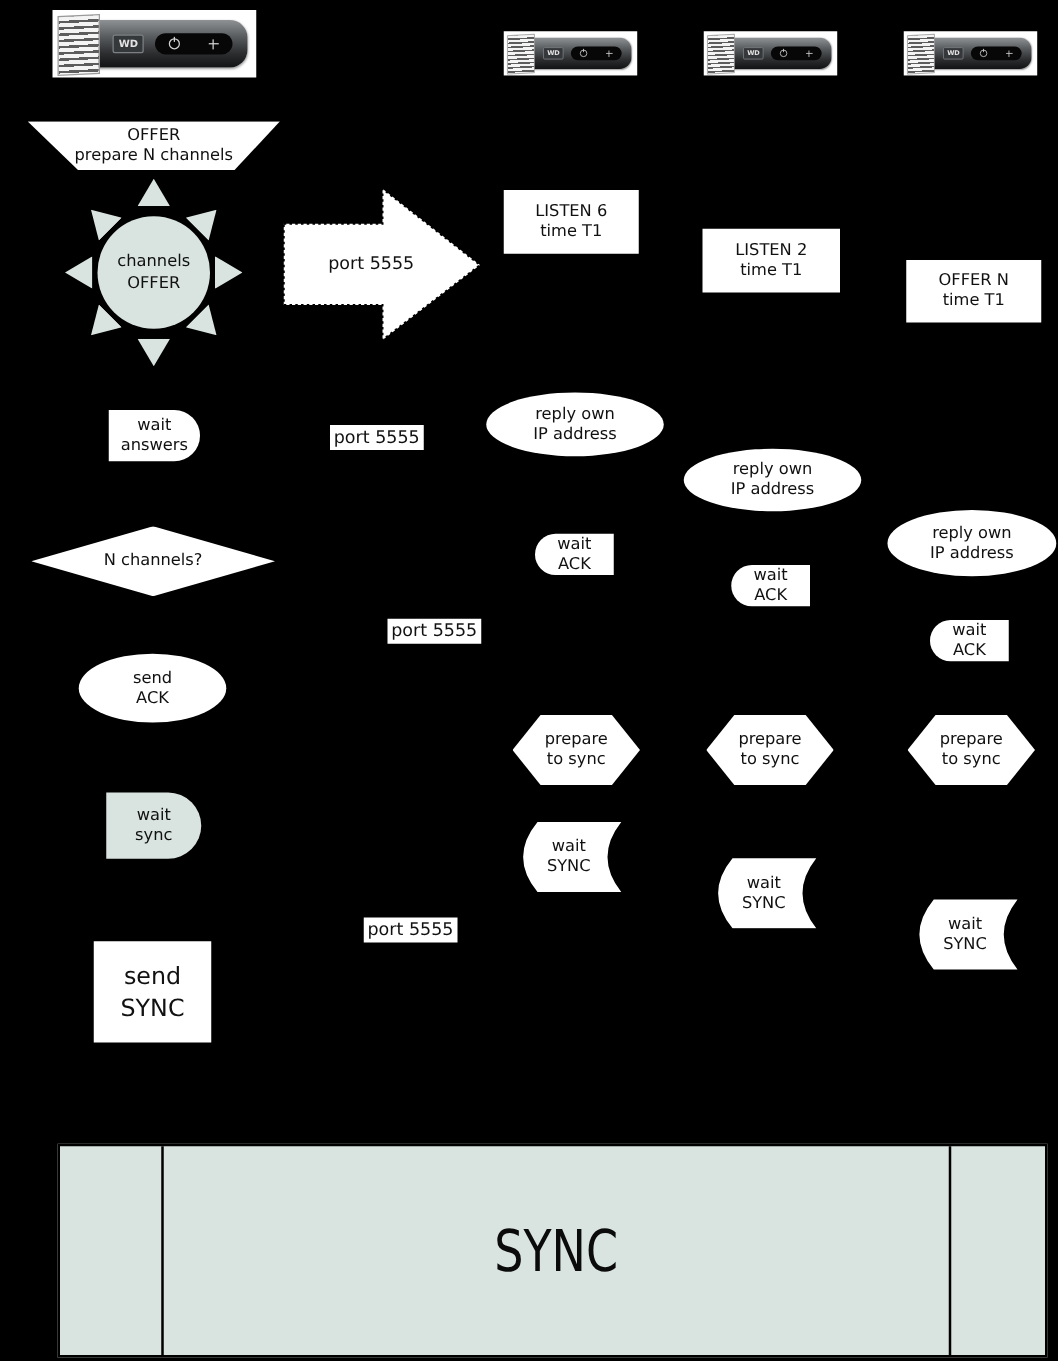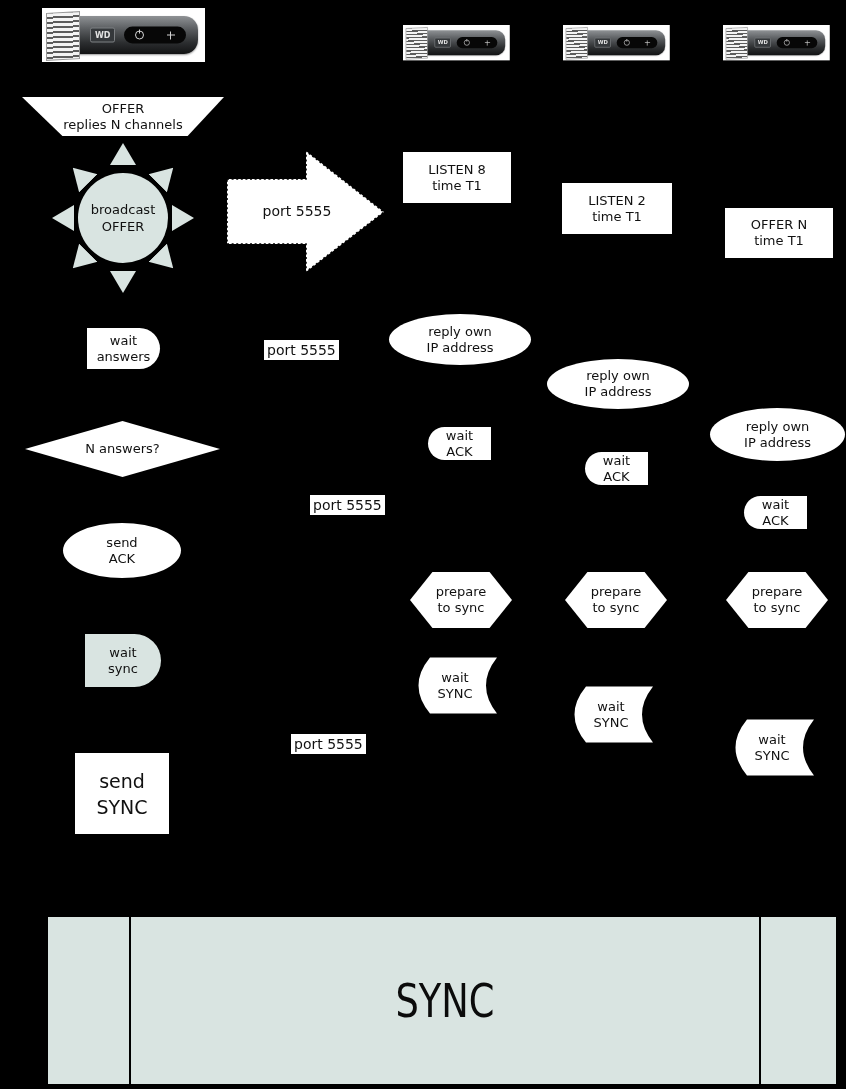--- a/index.html
+++ b/index.html
@@ -117,45 +117,45 @@
       <div class="dev-logo">WD</div>
       <div class="dev-panel">
         <span class="dev-power"></span>
         <span class="dev-nav"></span>
       </div>
     </div>
   </div>
 
   <div class="node trapezoid" style="left:22px;top:97px;width:202px;height:39px">
     <span>OFFER</span>
-    <span>replies N channels</span>
+    <span>prepare N channels</span>
   </div>
 
   <div class="sun" style="left:123px;top:218px">
     <div class="ray"></div>
     <div class="ray"></div>
     <div class="ray"></div>
     <div class="ray"></div>
     <div class="ray"></div>
     <div class="ray"></div>
     <div class="ray"></div>
     <div class="ray"></div>
     <div class="sun-circle">
-      <span>broadcast</span>
+      <span>channels</span>
       <span>OFFER</span>
     </div>
   </div>
 
   <svg class="shape-svg" style="left:226px;top:150px" width="160" height="123" viewBox="0 0 160 123">
     <path d="M1,29 H80 V1 L158,62 L80,122 V94 H1 Z" fill="#ffffff" stroke="#000000" stroke-width="1.6" stroke-dasharray="2 2.6"></path>
   </svg>
   <div class="svg-text" style="left:232px;top:178px;width:130px;height:65px;font-size:14px">port 5555</div>
 
   <div class="node" style="left:403px;top:152px;width:108px;height:51px">
-    <span>LISTEN 8</span>
+    <span>LISTEN 6</span>
     <span>time T1</span>
   </div>
   <div class="node" style="left:562px;top:183px;width:110px;height:51px">
     <span>LISTEN 2</span>
     <span>time T1</span>
   </div>
   <div class="node" style="left:725px;top:208px;width:108px;height:50px">
     <span>OFFER N</span>
     <span>time T1</span>
   </div>
@@ -173,21 +173,21 @@
   <div class="node ellipse" style="left:547px;top:359px;width:142px;height:50px">
     <span>reply own</span>
     <span>IP address</span>
   </div>
   <div class="node ellipse" style="left:710px;top:408px;width:135px;height:53px">
     <span>reply own</span>
     <span>IP address</span>
   </div>
 
   <div class="node diamond" style="left:25px;top:421px;width:195px;height:56px">
-    <span>N answers?</span>
+    <span>N channels?</span>
   </div>
 
   <div class="node delay-left" style="left:428px;top:427px;width:63px;height:33px">
     <span>wait</span>
     <span>ACK</span>
   </div>
   <div class="node delay-left" style="left:585px;top:452px;width:63px;height:33px">
     <span>wait</span>
     <span>ACK</span>
   </div>

